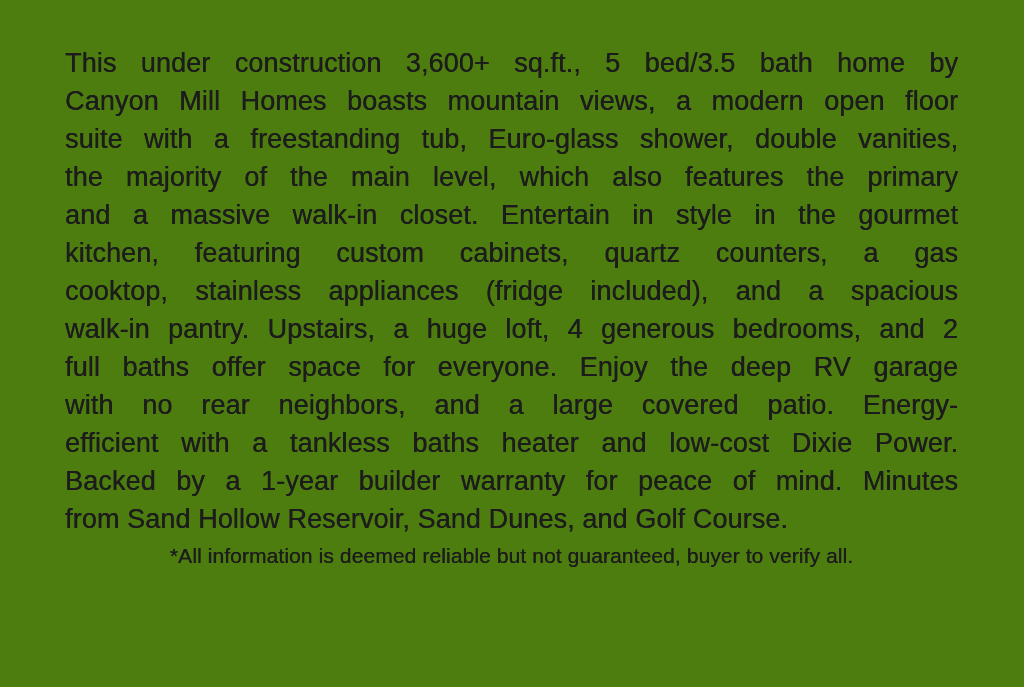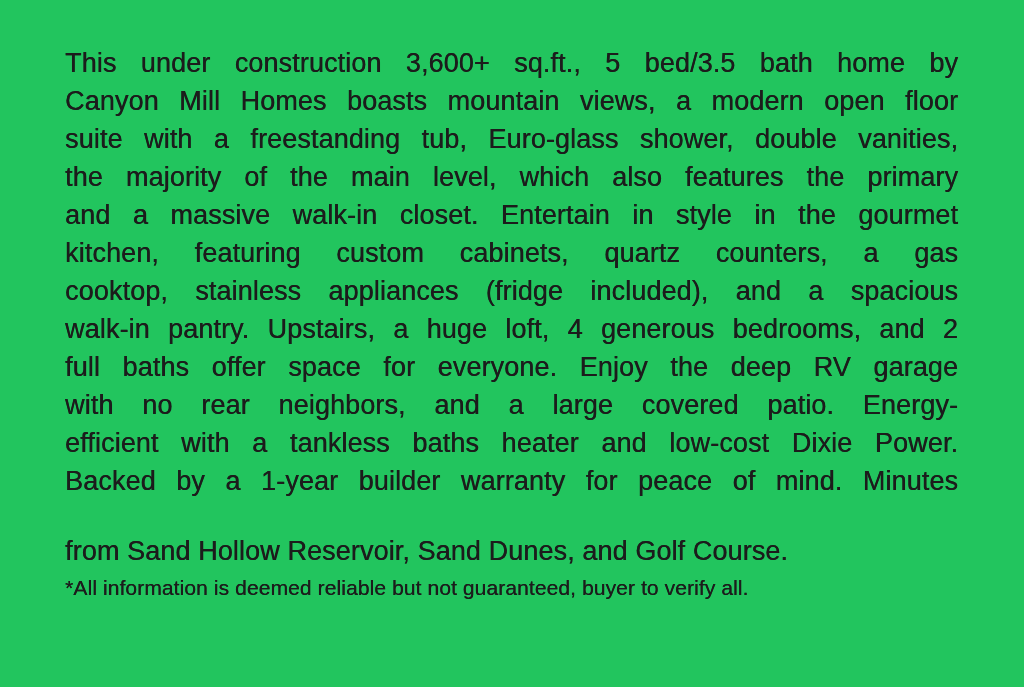--- a/index.html
+++ b/index.html
@@ -4,21 +4,21 @@
 <style>
   html, body {
     margin: 0;
     padding: 0;
     background: #ffffff;
   }
   .page {
     position: relative;
     width: 1024px;
     height: 687px;
-    background: #22c55e;
+    background: #4d7c0f;
     overflow: hidden;
     font-family: "Liberation Sans", sans-serif;
     color: #1c1c1c;
     box-sizing: border-box;
   }
   .description {
     position: absolute;
     left: 65px;
     top: 44px;
     width: 893px;
@@ -30,28 +30,27 @@
     letter-spacing: 0.1px;
     text-align: justify;
     text-align-last: justify;
     white-space: normal;
     
     text-shadow: 0.35px 0 0 currentColor;
   }
   .desc-line.last {
     text-align: right;
     text-align-last: left;
-    margin-top: 32px;
   }
   .disclaimer {
     font-size: 21px;
     font-weight: 500;
     line-height: 36px;
     letter-spacing: 0.1px;
-    text-align: left;
+    text-align: center;
     text-shadow: 0.3px 0 0 currentColor;
   }
 </style>
 </head>
 <body>
 
 <div class="page">
   <div class="description">
     <div class="desc-line">This under construction 3,600+ sq.ft., 5 bed/3.5 bath home by</div>
     <div class="desc-line">Canyon Mill Homes boasts mountain views, a modern open floor</div>

